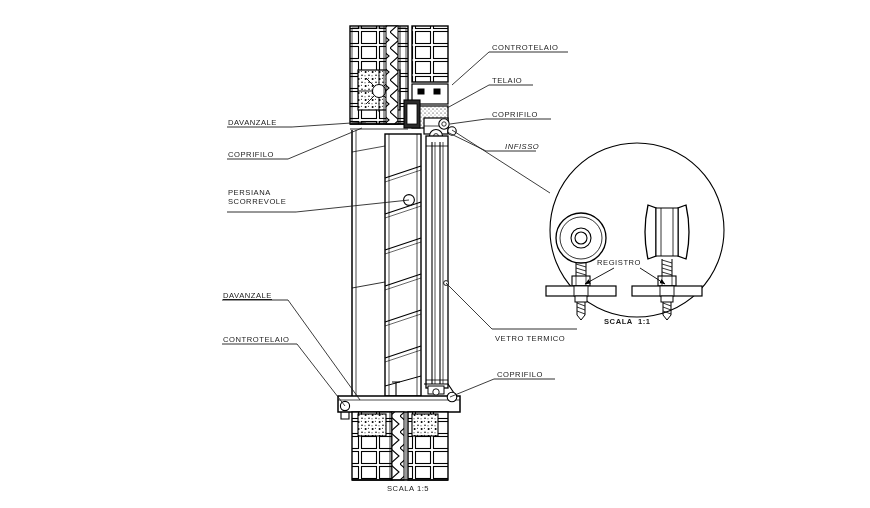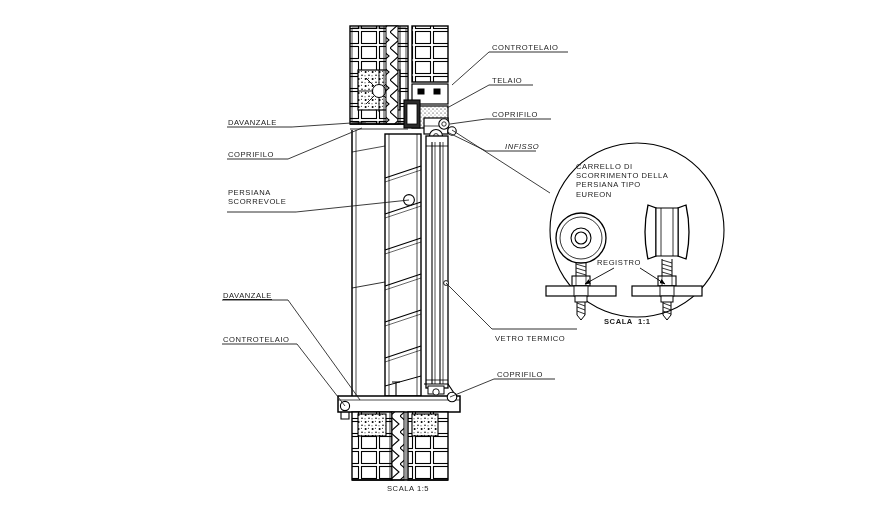--- a/index.html
+++ b/index.html
@@ -256,21 +256,17 @@
       <div class="lbl" style="left: 223px; top: 291px; text-decoration: underline;">DAVANZALE</div>
       <div class="lbl" style="left: 223px; top: 335px;">CONTROTELAIO</div>
       <div class="lbl" style="left: 492px; top: 43px; text-align: right;">CONTROTELAIO</div>
       <div class="lbl" style="left: 492px; top: 76px;">TELAIO</div>
       <div class="lbl" style="left: 492px; top: 110px;">COPRIFILO</div>
       <div class="lbl" style="left: 505px; top: 142px; font-style: italic;">INFISSO</div>
       <div class="lbl" style="left: 495px; top: 320px; margin-top: 14px;">VETRO TERMICO</div>
       <div class="lbl" style="left: 497px; top: 370px;">COPRIFILO</div>
     </div>
 
-  <div class="lbl" id="detTitle" style="left: 576px; top: 162px;">CARRELLO DI
-SCORRIMENTO DELLA
-PERSIANA TIPO
-EUREON</div>
   <div class="lbl" id="detRegistro" style="left: 597px; top: 258px;">REGISTRO</div>
   <div class="lbl" id="detScale" style="left: 604px; top: 317px; font-weight: bold;">SCALA  1:1</div>
   <div class="lbl" id="mainScale" style="left: 387px; top: 484px;">SCALA 1:5</div>
 
 </div>
 
 </body></html>

